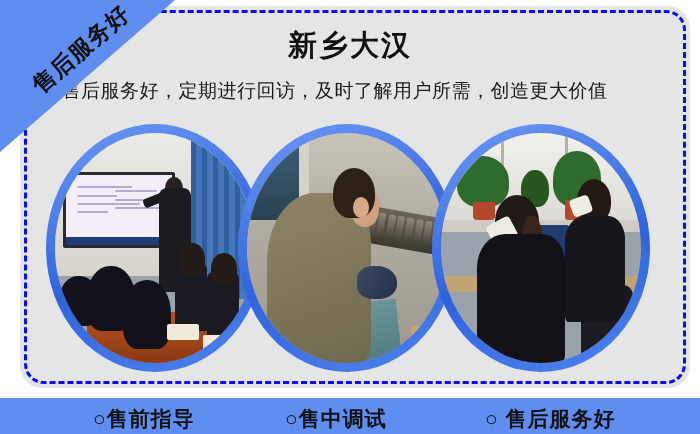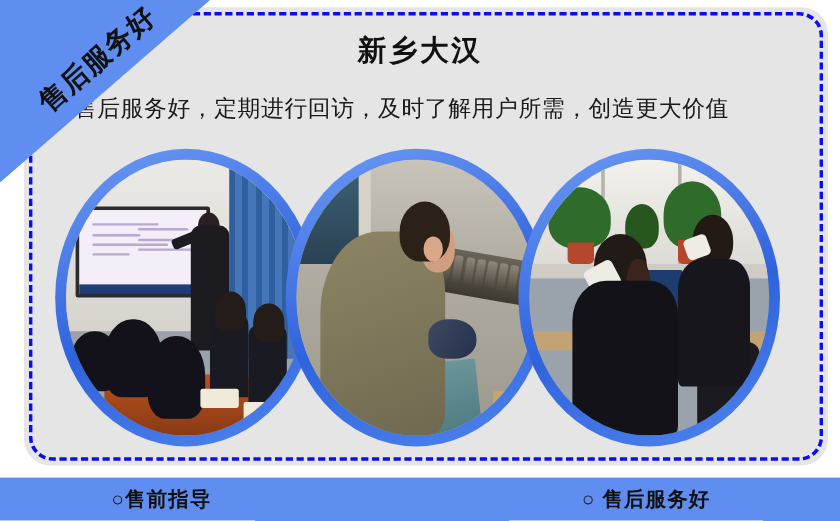--- a/index.html
+++ b/index.html
@@ -77,21 +77,21 @@
     white-space: nowrap;
   }
 
   
   .title {
     position: absolute;
     left: 0;
     top: 26px;
     width: 700px;
     text-align: center;
-    font-size: 24px;
+    font-size: 29px;
     font-weight: bold;
     color: #111111;
     letter-spacing: 2px;
     z-index: 12;
   }
   .subtitle {
     position: absolute;
     left: 0;
     top: 78px;
     width: 669px;
@@ -208,21 +208,21 @@
     left: 0;
     top: 398px;
     width: 700px;
     height: 36px;
     background: #5f8df0;
     z-index: 20;
   }
   .bottom-item {
     position: absolute;
     top: 7px;
-    font-size: 17px;
+    font-size: 21px;
     font-weight: bold;
     color: #111111;
     letter-spacing: 1px;
     white-space: nowrap;
   }
   #bottom-item-0 { left: 93px; }
   #bottom-item-1 { left: 285px; }
   #bottom-item-2 { left: 485px; }
 </style>
 </head>
@@ -321,16 +321,17 @@
 
   </div>
 
   <div class="ribbon-wrap">
     <div class="ribbon-tri"></div>
     <div class="ribbon-text">售后服务好</div>
   </div>
 
   <div class="bottom-bar">
     <div class="bottom-item" id="bottom-item-0">○售前指导</div>
+    <div class="bottom-item" id="bottom-item-1">○售中调试</div>
     <div class="bottom-item" id="bottom-item-2">○ 售后服务好</div>
   </div>
 
 </div>
 
 </body></html>

